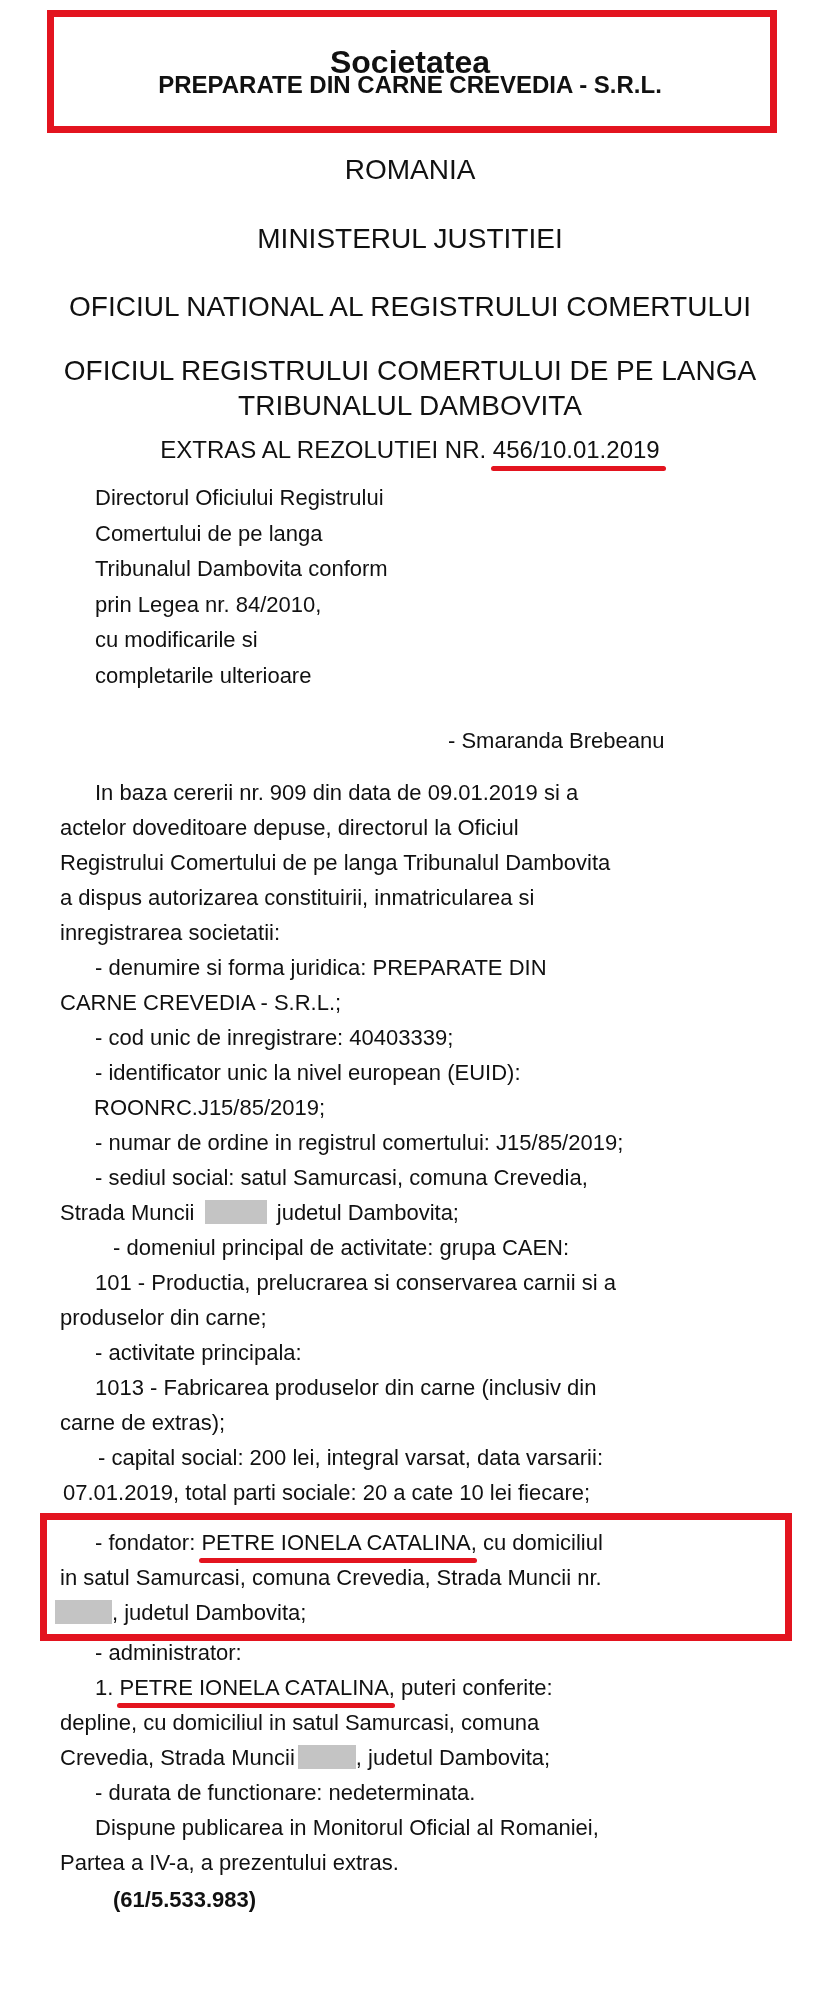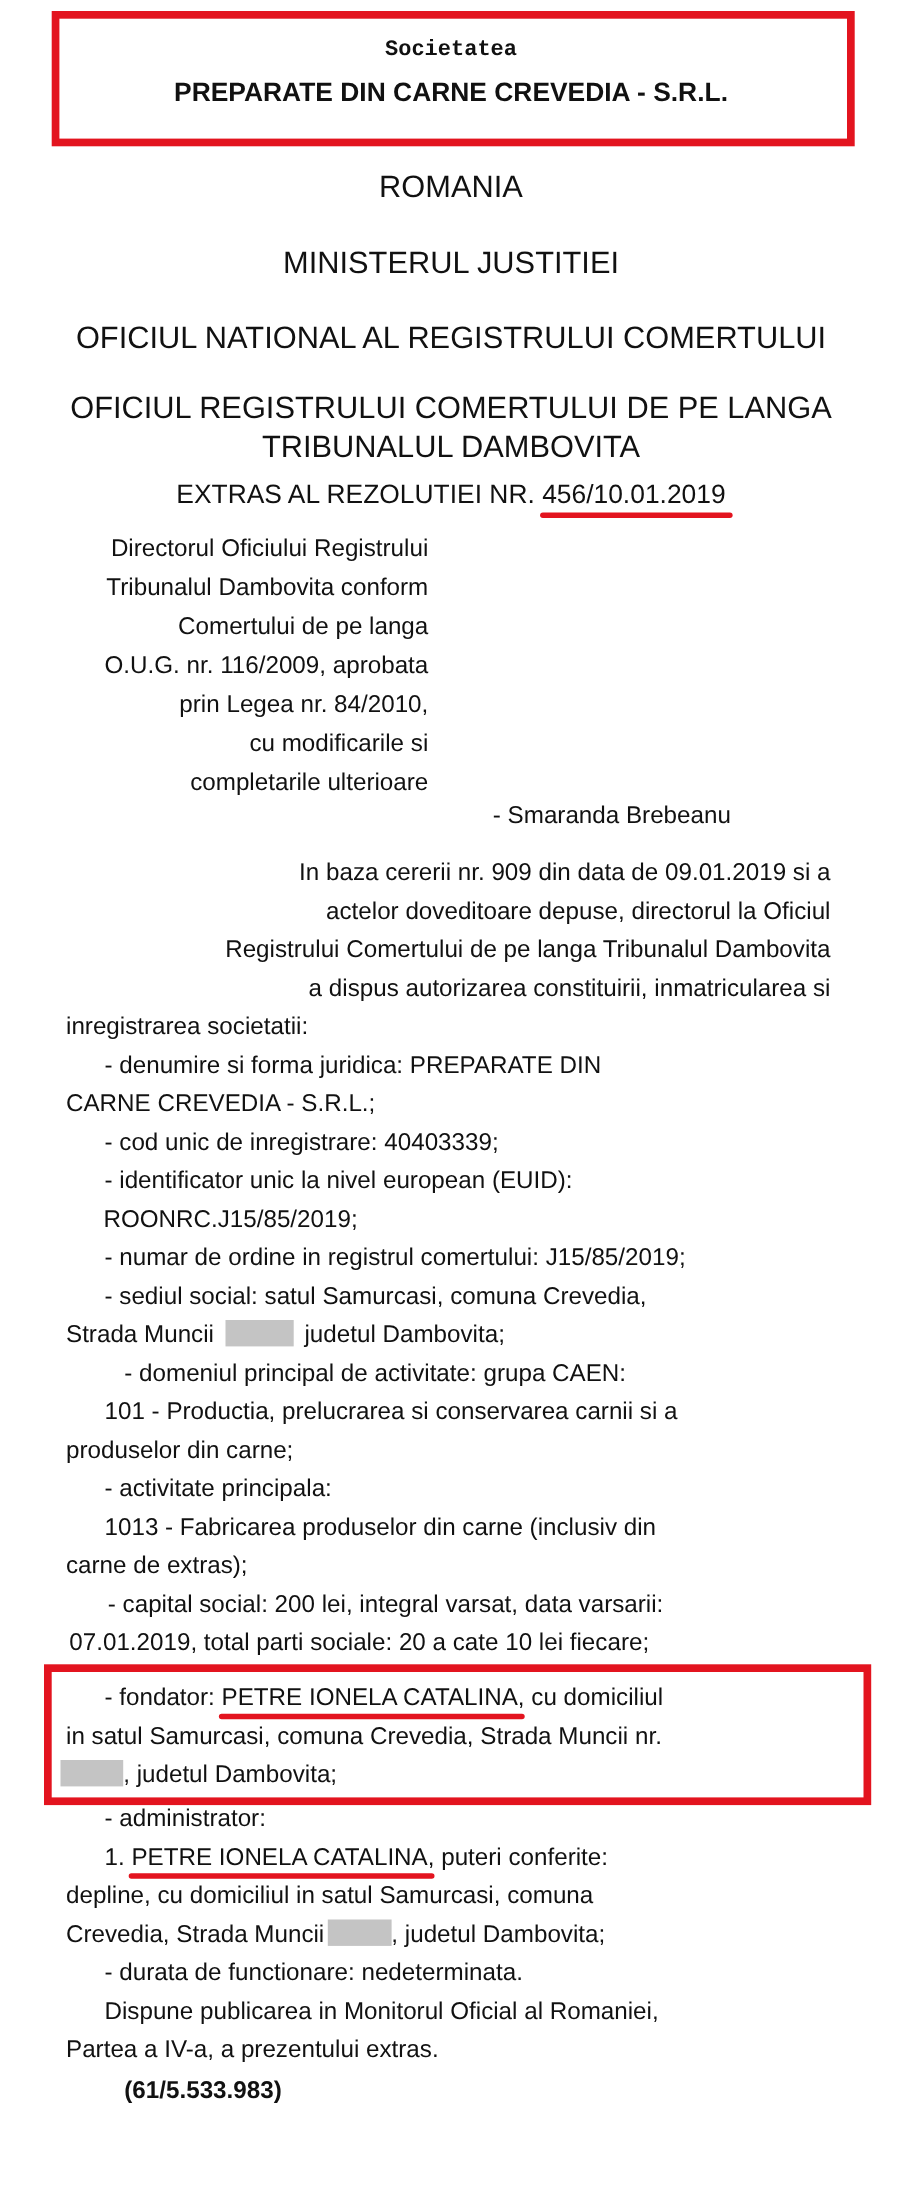--- a/index.html
+++ b/index.html
@@ -1,24 +1,24 @@
 <!DOCTYPE html>
 <html><head>
   <meta charset="utf-8">
   <style>
     html, body { margin: 0; padding: 0; background: #ffffff; }
     body {
       width: 820px; height: 2004px; position: relative; overflow: hidden;
       font-family: "Liberation Sans", sans-serif; color: #111111;
     }
-    .abs { position: absolute; white-space: nowrap; text-align: right; }
+    .abs { position: absolute; white-space: nowrap; }
     .center { left: 0; width: 820px; text-align: center; }
     .red-box { position: absolute; border: 7px solid #e3141f; box-sizing: border-box; }
     .title-box { left: 47px; top: 10px; width: 730px; height: 123px; }
-    .title-line1 { top: 34px; font-size: 20px; font-weight: bold; font-family: Liberation Mono, monospace; }
+    .title-line1 { top: 44px; font-size: 32px; font-weight: bold; }
     .title-line2 { top: 71px; font-size: 24px; font-weight: bold; }
     .hdr { font-size: 28px; }
     .redact { display: inline-block; background: #c4c4c4; vertical-align: -4px; height: 24px; }
     .uline { position: relative; display: inline-block; }
     .uline::after {
       content: ""; position: absolute; left: -2px; right: -6px; bottom: -7px; height: 5px;
       background: #e3141f; border-radius: 3px;
     }
     .body-line { font-size: 22px; left: 60px; }
     .box2 { left: 40px; top: 1513px; width: 752px; height: 128px; }
@@ -35,23 +35,22 @@
 <div class="abs center hdr" style="top:291px;">OFICIUL NATIONAL AL REGISTRULUI COMERTULUI</div>
 <div class="abs center hdr" style="top:355px;">OFICIUL REGISTRULUI COMERTULUI DE PE LANGA</div>
 <div class="abs center hdr" style="top:390px;">TRIBUNALUL DAMBOVITA</div>
 <div class="abs center" style="top:436px; font-size:24px;">
   <span>EXTRAS AL REZOLUTIEI NR.</span>
   <span class="uline">456/10.01.2019</span>
 </div>
 
 <div class="abs" style="left:95px; top:480px; font-size:22px; line-height:35.5px;">
   <div>Directorul Oficiului Registrului</div>
+  <div>Comertului de pe langa</div>
   <div>Tribunalul Dambovita conform</div>
-  <div>Comertului de pe langa</div>
-  <div>O.U.G. nr. 116/2009, aprobata</div>
   <div>prin Legea nr. 84/2010,</div>
   <div>cu modificarile si</div>
   <div>completarile ulterioare</div>
 </div>
 <div class="abs" style="left:448px; top:728px; font-size:22px;">- Smaranda Brebeanu</div>
 
 <div class="abs body-line" style="left:95px; width:660px; top:780px;">In baza cererii nr. 909 din data de 09.01.2019 si a</div>
 <div class="abs body-line" style="top:815px; width:695px;">actelor doveditoare depuse, directorul la Oficiul</div>
 <div class="abs body-line" style="top:850px; width:695px;">Registrului Comertului de pe langa Tribunalul Dambovita</div>
 <div class="abs body-line" style="top:885px; width:695px;">a dispus autorizarea constituirii, inmatricularea si</div>

